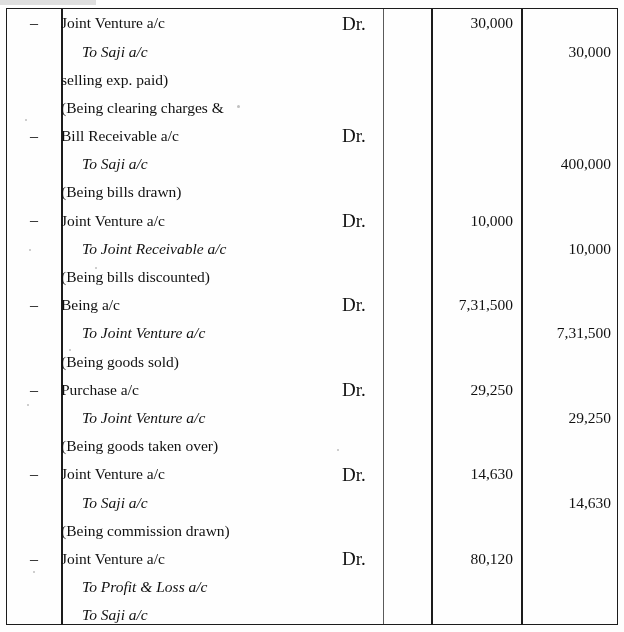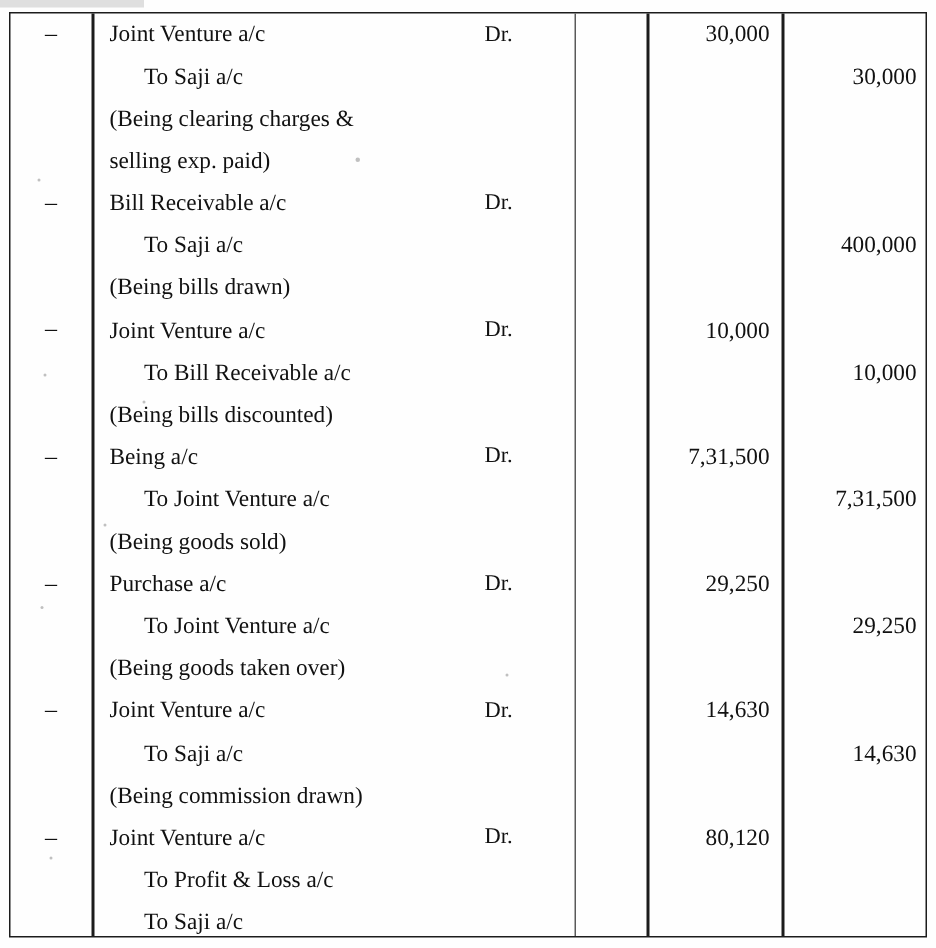--- a/index.html
+++ b/index.html
@@ -77,35 +77,36 @@
     left: 0;
     width: 54px;
     justify-content: center;
     font-size: 16px;
   }
 
   
   .cell-particulars {
     left: 54px;
     width: 322px;
-    padding-left: 12px;
+    padding-left: 0;
     box-sizing: border-box;
   }
   .cell-particulars.indent {
-    padding-left: 35px;
+    padding-left: 21px;
+    font-style: italic;
   }
 
   
   .cell-dr {
-    left: 264px;
+    left: 283px;
     width: 96px;
     justify-content: flex-start;
     padding-left: 52px;
     box-sizing: border-box;
-    font-size: 15px;
+    font-size: 19px;
   }
 
   
   .cell-lf {
     left: 376px;
     width: 48px;
     justify-content: center;
   }
 
   
@@ -170,35 +171,35 @@
         <div class="row">
           <div class="cell cell-date"></div>
           <div class="cell cell-particulars indent">To Saji a/c</div>
           <div class="cell cell-dr"></div>
           <div class="cell cell-lf"></div>
           <div class="cell cell-debit"></div>
           <div class="cell cell-credit">30,000</div>
         </div>
         <div class="row">
           <div class="cell cell-date"></div>
+          <div class="cell cell-particulars">selling exp. paid)</div>
+          <div class="cell cell-dr"></div>
+          <div class="cell cell-lf"></div>
+          <div class="cell cell-debit"></div>
+          <div class="cell cell-credit"></div>
+        </div>
+        <div class="row">
+          <div class="cell cell-date"></div>
           <div class="cell cell-particulars">(Being clearing charges &amp;</div>
           <div class="cell cell-dr"></div>
           <div class="cell cell-lf"></div>
           <div class="cell cell-debit"></div>
           <div class="cell cell-credit"></div>
         </div>
         <div class="row">
-          <div class="cell cell-date"></div>
-          <div class="cell cell-particulars">selling exp. paid)</div>
-          <div class="cell cell-dr"></div>
-          <div class="cell cell-lf"></div>
-          <div class="cell cell-debit"></div>
-          <div class="cell cell-credit"></div>
-        </div>
-        <div class="row">
           <div class="cell cell-date">–</div>
           <div class="cell cell-particulars">Bill Receivable a/c</div>
           <div class="cell cell-dr">Dr.</div>
           <div class="cell cell-lf"></div>
           <div class="cell cell-credit"></div>
         </div>
         <div class="row">
           <div class="cell cell-date"></div>
           <div class="cell cell-particulars indent">To Saji a/c</div>
           <div class="cell cell-dr"></div>
@@ -217,21 +218,21 @@
         <div class="row">
           <div class="cell cell-date">–</div>
           <div class="cell cell-particulars">Joint Venture a/c</div>
           <div class="cell cell-dr">Dr.</div>
           <div class="cell cell-lf"></div>
           <div class="cell cell-debit">10,000</div>
           <div class="cell cell-credit"></div>
         </div>
         <div class="row">
           <div class="cell cell-date"></div>
-          <div class="cell cell-particulars indent">To Bill Receivable a/c</div>
+          <div class="cell cell-particulars indent">To Joint Receivable a/c</div>
           <div class="cell cell-dr"></div>
           <div class="cell cell-lf"></div>
           <div class="cell cell-debit"></div>
           <div class="cell cell-credit">10,000</div>
         </div>
         <div class="row">
           <div class="cell cell-date"></div>
           <div class="cell cell-particulars">(Being bills discounted)</div>
           <div class="cell cell-dr"></div>
           <div class="cell cell-lf"></div>

